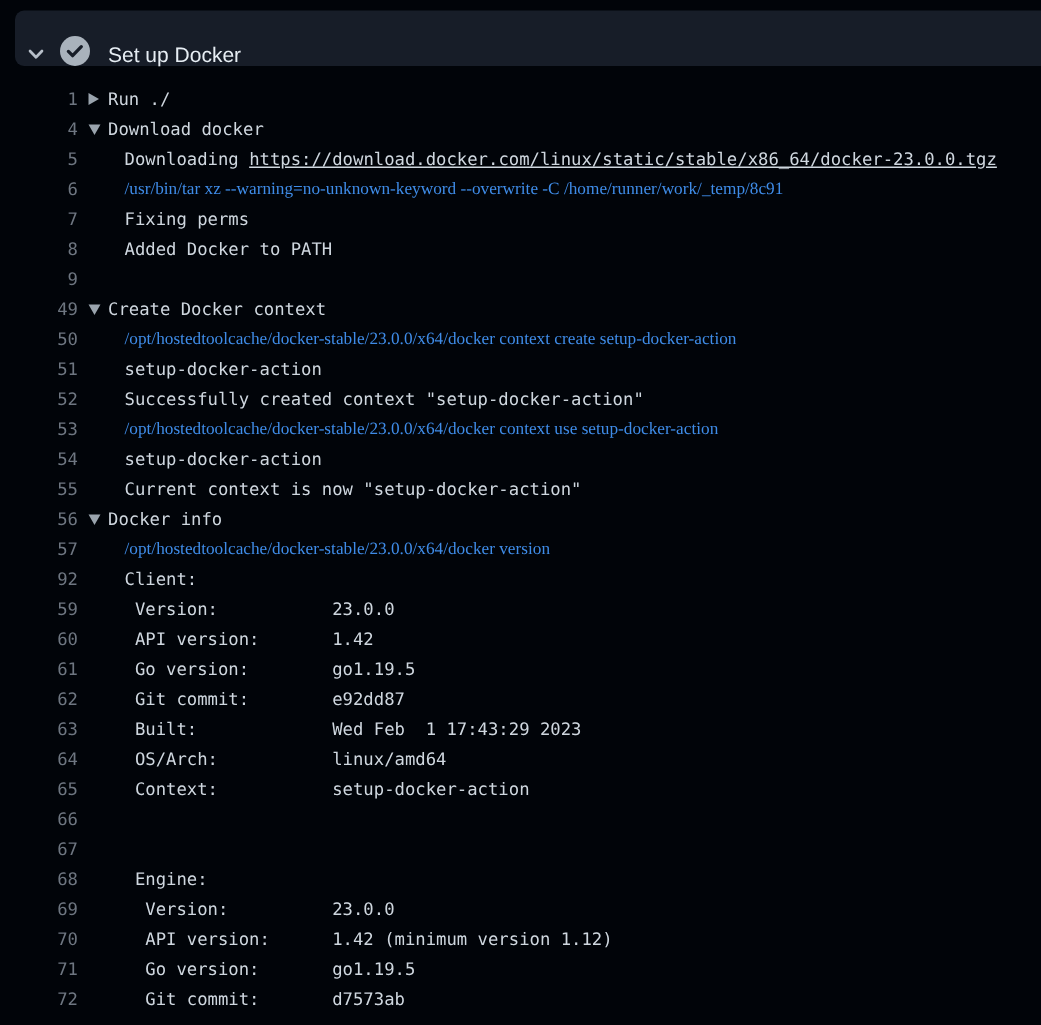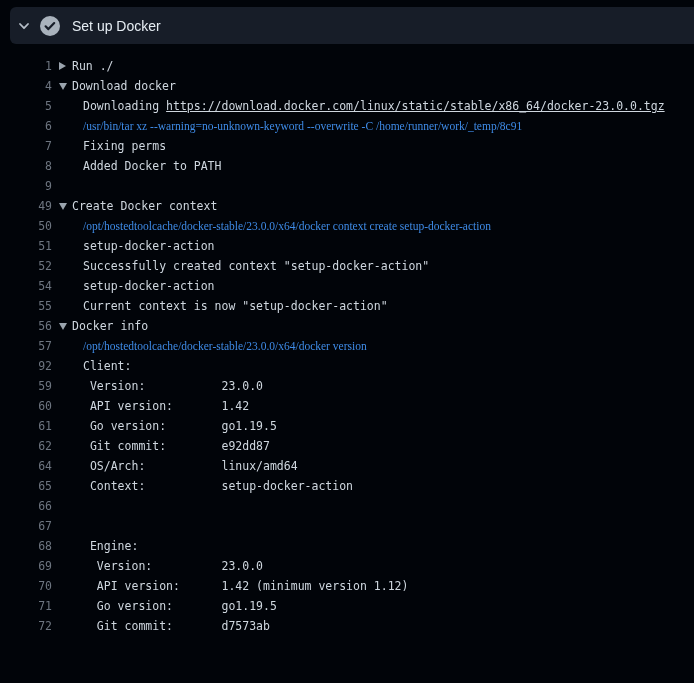--- a/index.html
+++ b/index.html
@@ -17,21 +17,21 @@
   body{
     background:var(--page-bg);
     font-family:"Liberation Sans", sans-serif;
     position:relative;
   }
   .step-header{
     position:absolute;
     left:10px; right:0; top:7px; height:37px;
     background:var(--header-bg);
     border-radius:6px 0 0 6px;
-    display:flex; align-items:center;
+    display:flex; align-items:flex-end;
     padding-left:6px;
     cursor:pointer;
   }
   .step-header .chev{width:16px;height:16px;flex:none;display:block;}
   .step-header .status{width:20px;height:20px;flex:none;display:block;margin-left:8px;}
   .step-title{
     margin-left:12px;
     color:var(--title);
     font-size:14px;
     font-weight:400;
@@ -108,29 +108,31 @@
       <div class="row"><span class="ln">4</span><span class="content group"><span class="caret-box"><span class="caret down"></span></span><span class="t-text">Download docker</span></span></div>
       <div class="row"><span class="ln">5</span><span class="content child"><span class="t-text">Downloading </span><span class="t-link">https://download.docker.com/linux/static/stable/x86_64/docker-23.0.0.tgz</span></span></div>
       <div class="row"><span class="ln">6</span><span class="content child"><span class="t-command">/usr/bin/tar xz --warning=no-unknown-keyword --overwrite -C /home/runner/work/_temp/8c91</span></span></div>
       <div class="row"><span class="ln">7</span><span class="content child"><span class="t-text">Fixing perms</span></span></div>
       <div class="row"><span class="ln">8</span><span class="content child"><span class="t-text">Added Docker to PATH</span></span></div>
       <div class="row"><span class="ln">9</span></div>
       <div class="row"><span class="ln">49</span><span class="content group"><span class="caret-box"><span class="caret down"></span></span><span class="t-text">Create Docker context</span></span></div>
       <div class="row"><span class="ln">50</span><span class="content child"><span class="t-command">/opt/hostedtoolcache/docker-stable/23.0.0/x64/docker context create setup-docker-action</span></span></div>
       <div class="row"><span class="ln">51</span><span class="content child"><span class="t-text">setup-docker-action</span></span></div>
       <div class="row"><span class="ln">52</span><span class="content child"><span class="t-text">Successfully created context "setup-docker-action"</span></span></div>
+      <div class="row"><span class="ln">53</span><span class="content child"><span class="t-command">/opt/hostedtoolcache/docker-stable/23.0.0/x64/docker context use setup-docker-action</span></span></div>
       <div class="row"><span class="ln">54</span><span class="content child"><span class="t-text">setup-docker-action</span></span></div>
       <div class="row"><span class="ln">55</span><span class="content child"><span class="t-text">Current context is now "setup-docker-action"</span></span></div>
       <div class="row"><span class="ln">56</span><span class="content group"><span class="caret-box"><span class="caret down"></span></span><span class="t-text">Docker info</span></span></div>
       <div class="row"><span class="ln">57</span><span class="content child"><span class="t-command">/opt/hostedtoolcache/docker-stable/23.0.0/x64/docker version</span></span></div>
       <div class="row"><span class="ln">92</span><span class="content child"><span class="t-text">Client:</span></span></div>
       <div class="row"><span class="ln">59</span><span class="content child"><span class="t-text"> Version:           23.0.0</span></span></div>
       <div class="row"><span class="ln">60</span><span class="content child"><span class="t-text"> API version:       1.42</span></span></div>
       <div class="row"><span class="ln">61</span><span class="content child"><span class="t-text"> Go version:        go1.19.5</span></span></div>
       <div class="row"><span class="ln">62</span><span class="content child"><span class="t-text"> Git commit:        e92dd87</span></span></div>
+      <div class="row"><span class="ln">63</span><span class="content child"><span class="t-text"> Built:             Wed Feb  1 17:43:29 2023</span></span></div>
       <div class="row"><span class="ln">64</span><span class="content child"><span class="t-text"> OS/Arch:           linux/amd64</span></span></div>
       <div class="row"><span class="ln">65</span><span class="content child"><span class="t-text"> Context:           setup-docker-action</span></span></div>
       <div class="row"><span class="ln">66</span><span class="content child"></span></div>
       <div class="row"><span class="ln">67</span></div>
       <div class="row"><span class="ln">68</span><span class="content child"><span class="t-text"> Engine:</span></span></div>
       <div class="row"><span class="ln">69</span><span class="content child"><span class="t-text">  Version:          23.0.0</span></span></div>
       <div class="row"><span class="ln">70</span><span class="content child"><span class="t-text">  API version:      1.42 (minimum version 1.12)</span></span></div>
       <div class="row"><span class="ln">71</span><span class="content child"><span class="t-text">  Go version:       go1.19.5</span></span></div>
       <div class="row"><span class="ln">72</span><span class="content child"><span class="t-text">  Git commit:       d7573ab</span></span></div>
     </div>

